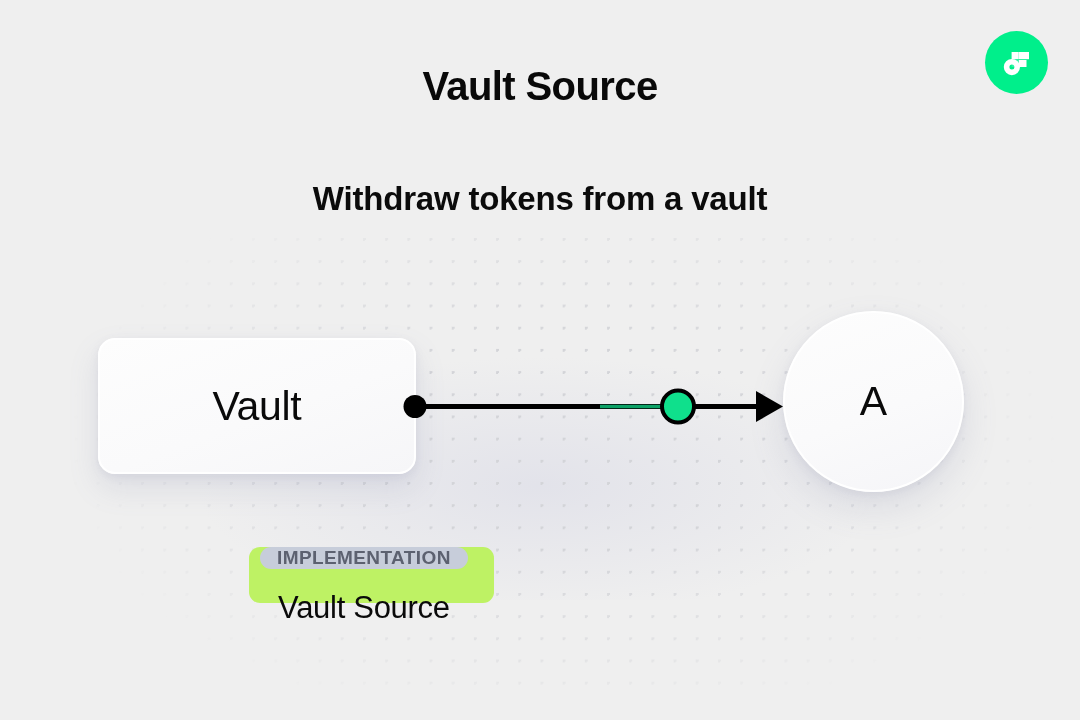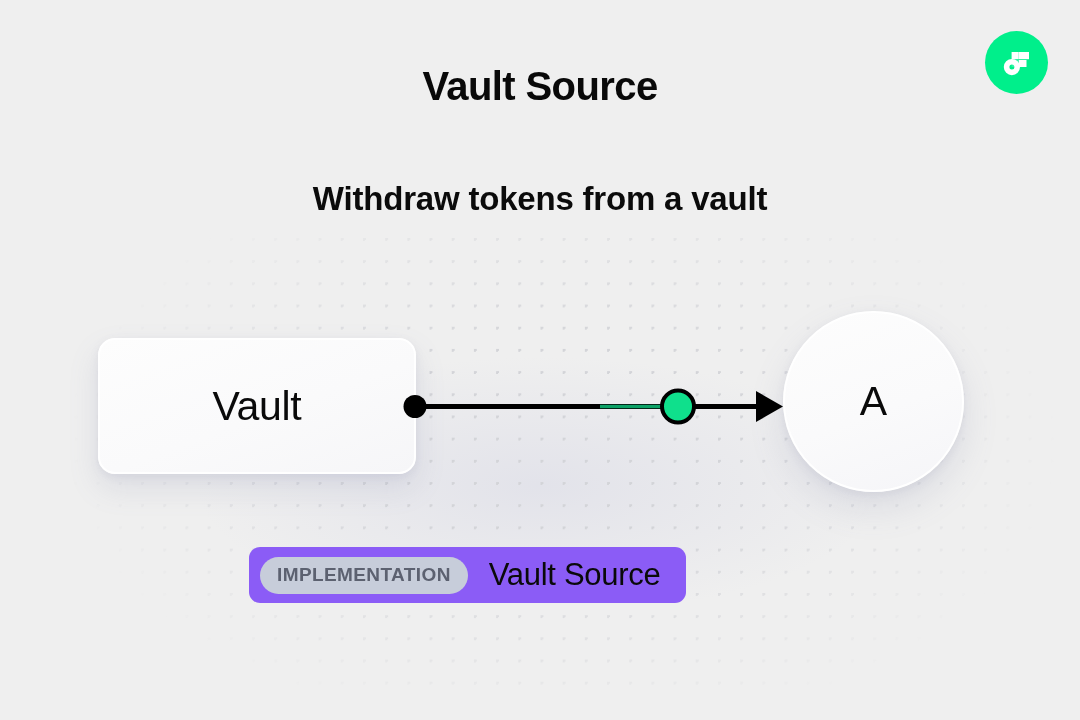--- a/index.html
+++ b/index.html
@@ -137,24 +137,25 @@
   }
 
   
   #implementation-bar {
     position:absolute;
     left:249px;
     top:547px;
     height:56px;
     padding:0 26px 0 11px;
     border-radius:11px;
-    background:#8b5cf6;
+    background:#bef264;
     display:flex;
     align-items:center;
     gap:21px;
+    flex-direction:column;
   }
   #implementation-tag {
     height:37px;
     padding:0 17px;
     border-radius:18.5px;
     background:#C7CDDA;
     display:flex;
     align-items:center;
     font-size:19px;
     font-weight:bold;

